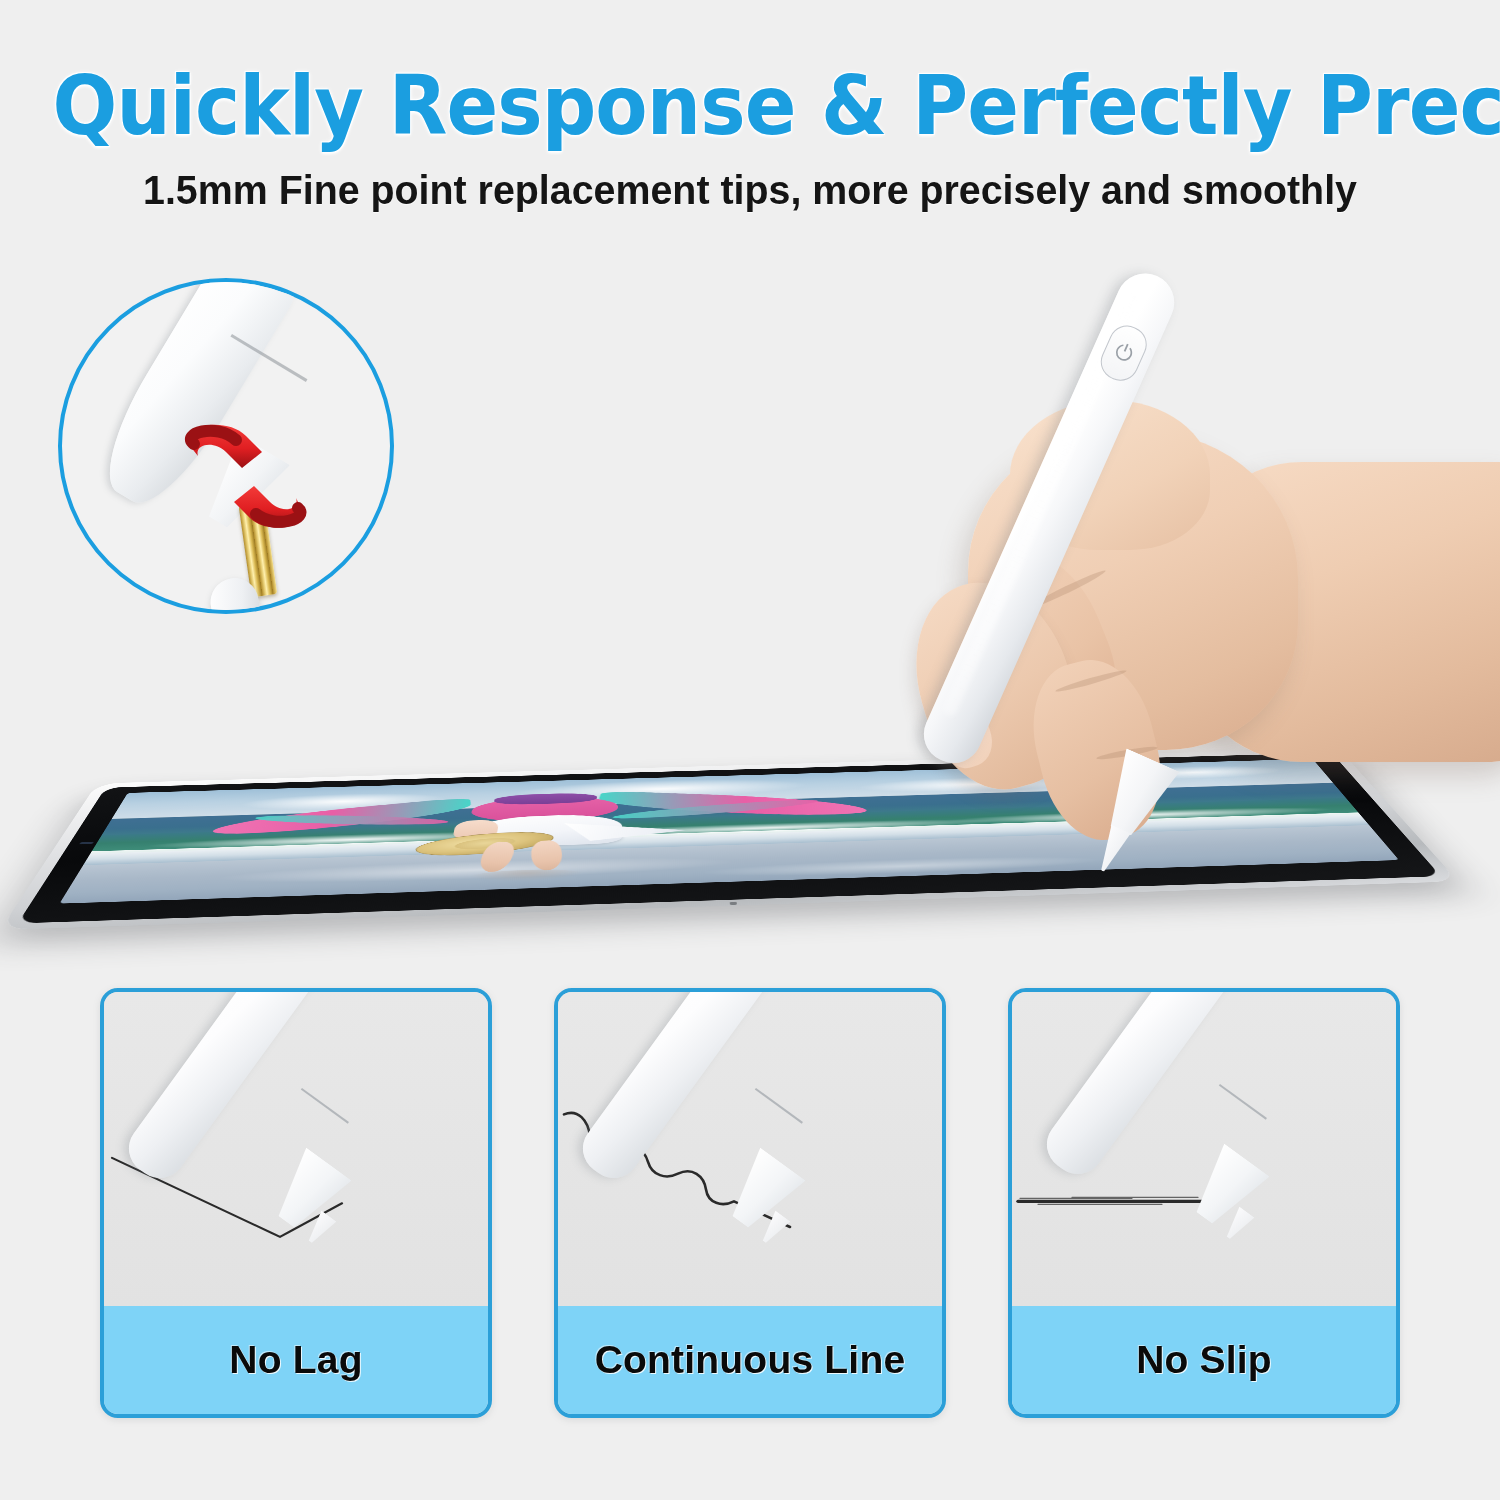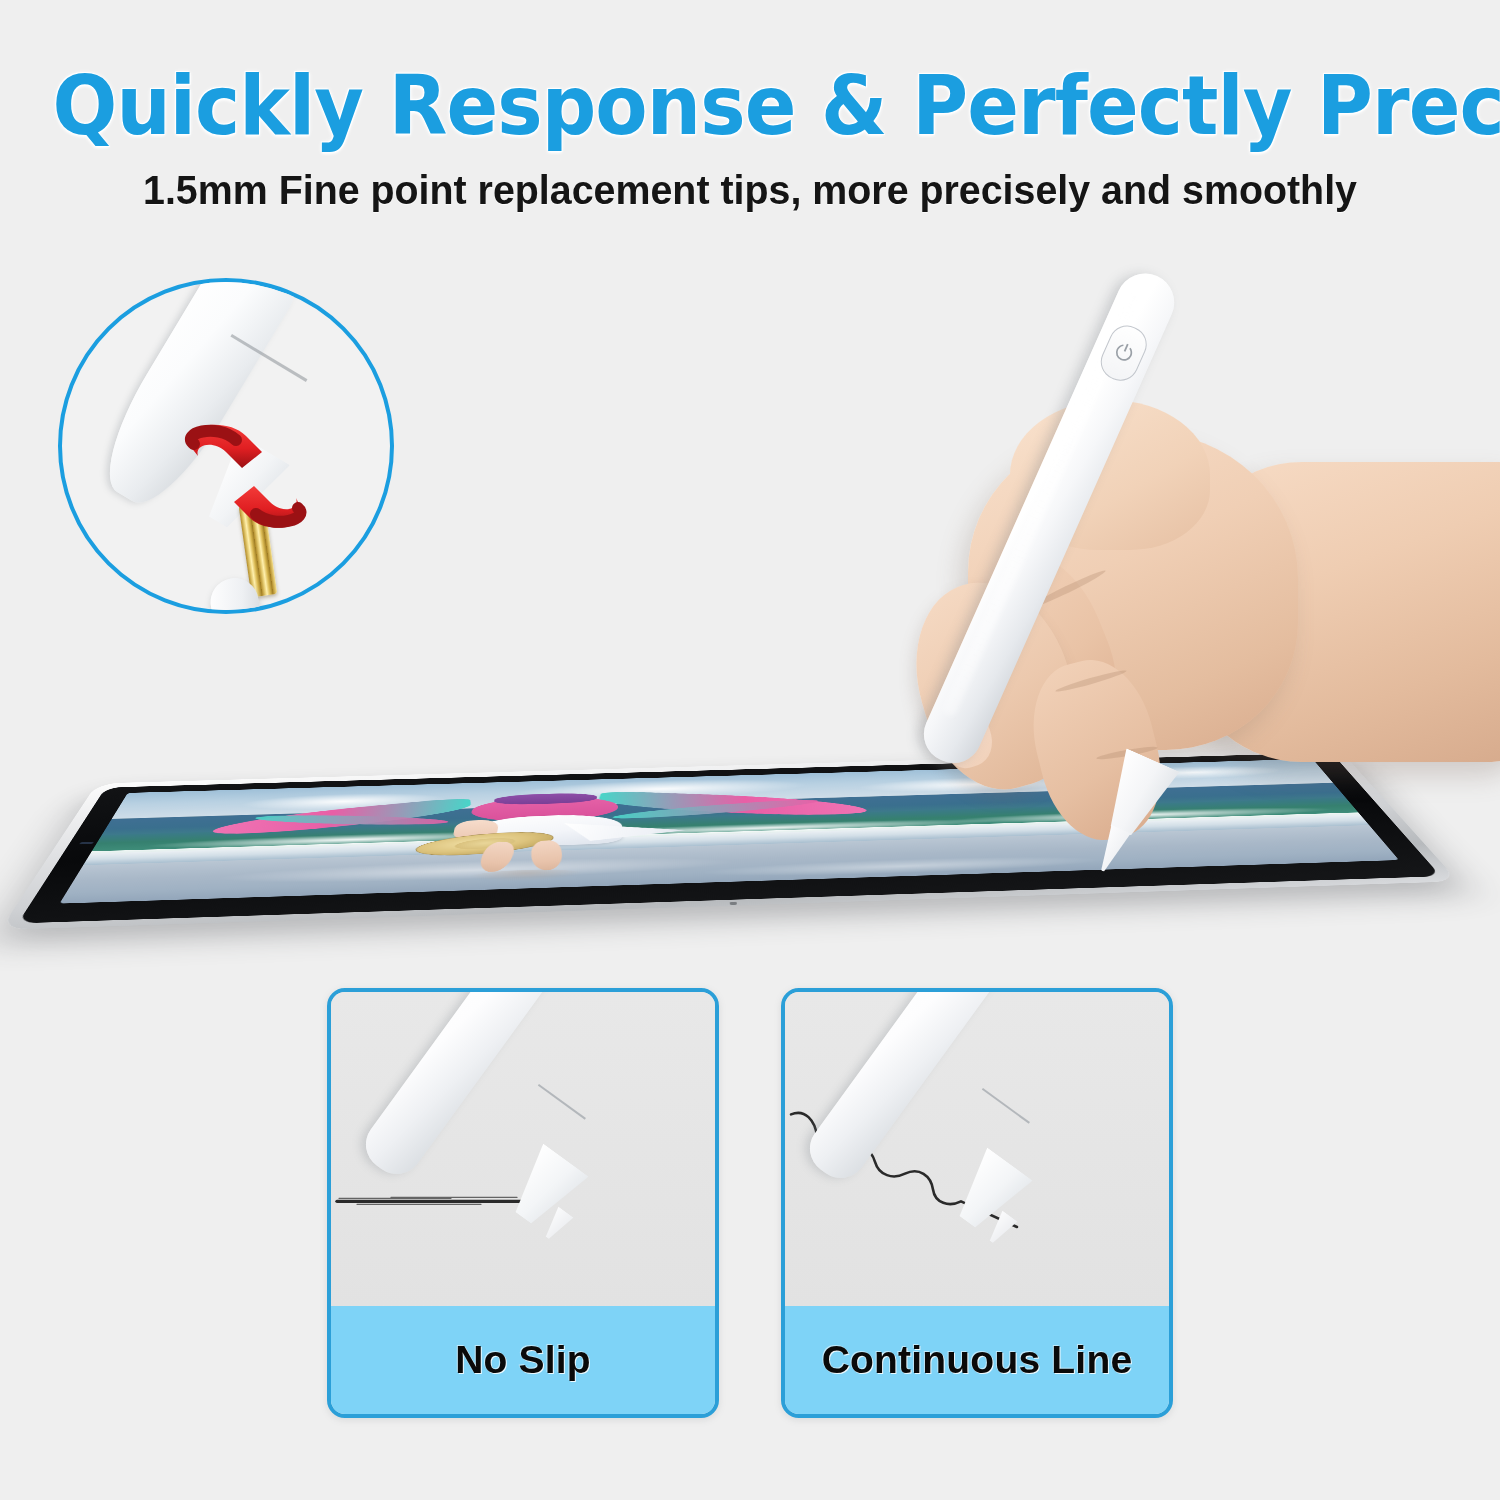--- a/index.html
+++ b/index.html
@@ -623,47 +623,61 @@
 
     <div class="stylus-tip">
       <div class="stylus-cone"></div>
       <div class="stylus-nib"></div>
     </div>
   </div>
 </div>
 
 <div class="cards">
 
-
   <div class="card">
     <div class="card-img">
       <svg class="card-line" viewBox="0 0 384 318" preserveAspectRatio="none">
-        <path d="M6 212 L222 212" fill="none" stroke="#2a2a2a" stroke-width="3.4" stroke-linecap="round"></path>
-        <path d="M8 209 L120 209 M26 215 L150 215 M60 208 L186 208" fill="none" stroke="#3a3a3a" stroke-width="1.2" stroke-linecap="round" opacity=".75"></path>
+        <path d="M8 168 L176 248 L238 214" fill="none" stroke="#2a2a2a" stroke-width="2.2" stroke-linecap="round"></path>
       </svg>
-      <div class="cpen" style="left:206px; top:-82px;"></div>
-      <div class="cpen-seam" style="left:208px; top:92px; transform:rotate(36deg);"></div>
-      <div class="cpen-cone" style="left:207px; top:168px;"></div>
-      <div class="cpen-nib" style="left:224px; top:220px;"></div>
+      <div class="cpen" style="left:196px; top:-78px;"></div>
+      <div class="cpen-seam" style="left:198px; top:96px; transform:rotate(36deg);"></div>
+      <div class="cpen-cone" style="left:197px; top:172px;"></div>
+      <div class="cpen-nib" style="left:214px; top:224px;"></div>
     </div>
     <div class="card-caption">
-      <span>No Slip</span>
+      <span>No Lag</span>
     </div>
   </div>
 
   <div class="card">
     <div class="card-img">
       <svg class="card-line" viewBox="0 0 384 318" preserveAspectRatio="none">
         <path d="M6 124 C20 118, 30 130, 32 146 C34 160, 46 164, 58 158
                  C72 151, 86 158, 90 172 C94 186, 108 190, 120 184
                  C134 177, 146 186, 148 200 C150 214, 164 218, 176 212
                  L232 238" fill="none" stroke="#2a2a2a" stroke-width="2.6" stroke-linecap="round" stroke-linejoin="round"></path>
       </svg>
       <div class="cpen" style="left:196px; top:-78px;"></div>
       <div class="cpen-seam" style="left:198px; top:96px; transform:rotate(36deg);"></div>
       <div class="cpen-cone" style="left:197px; top:172px;"></div>
       <div class="cpen-nib" style="left:214px; top:224px;"></div>
     </div>
     <div class="card-caption">
       <span>Continuous Line</span>
     </div>
   </div>
+
+  <div class="card">
+    <div class="card-img">
+      <svg class="card-line" viewBox="0 0 384 318" preserveAspectRatio="none">
+        <path d="M6 212 L222 212" fill="none" stroke="#2a2a2a" stroke-width="3.4" stroke-linecap="round"></path>
+        <path d="M8 209 L120 209 M26 215 L150 215 M60 208 L186 208" fill="none" stroke="#3a3a3a" stroke-width="1.2" stroke-linecap="round" opacity=".75"></path>
+      </svg>
+      <div class="cpen" style="left:206px; top:-82px;"></div>
+      <div class="cpen-seam" style="left:208px; top:92px; transform:rotate(36deg);"></div>
+      <div class="cpen-cone" style="left:207px; top:168px;"></div>
+      <div class="cpen-nib" style="left:224px; top:220px;"></div>
+    </div>
+    <div class="card-caption">
+      <span>No Slip</span>
+    </div>
+  </div>
 </div>
 
 </body></html>

